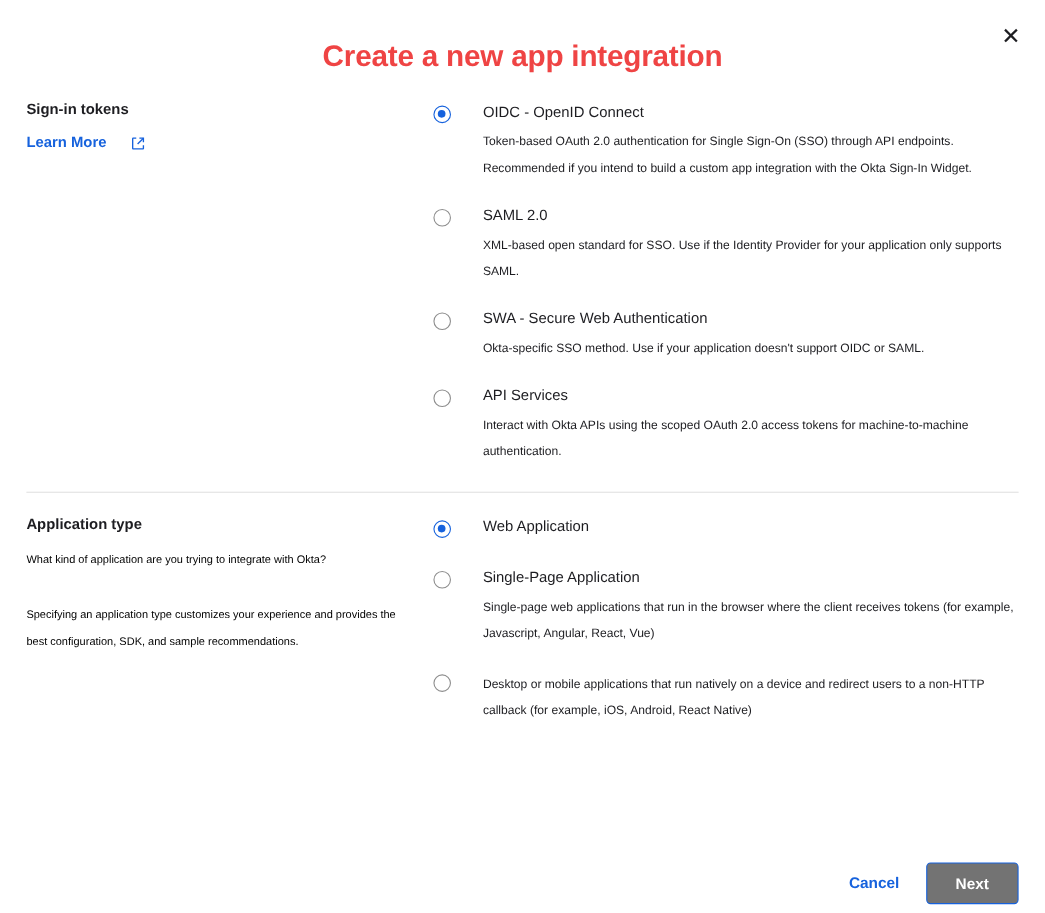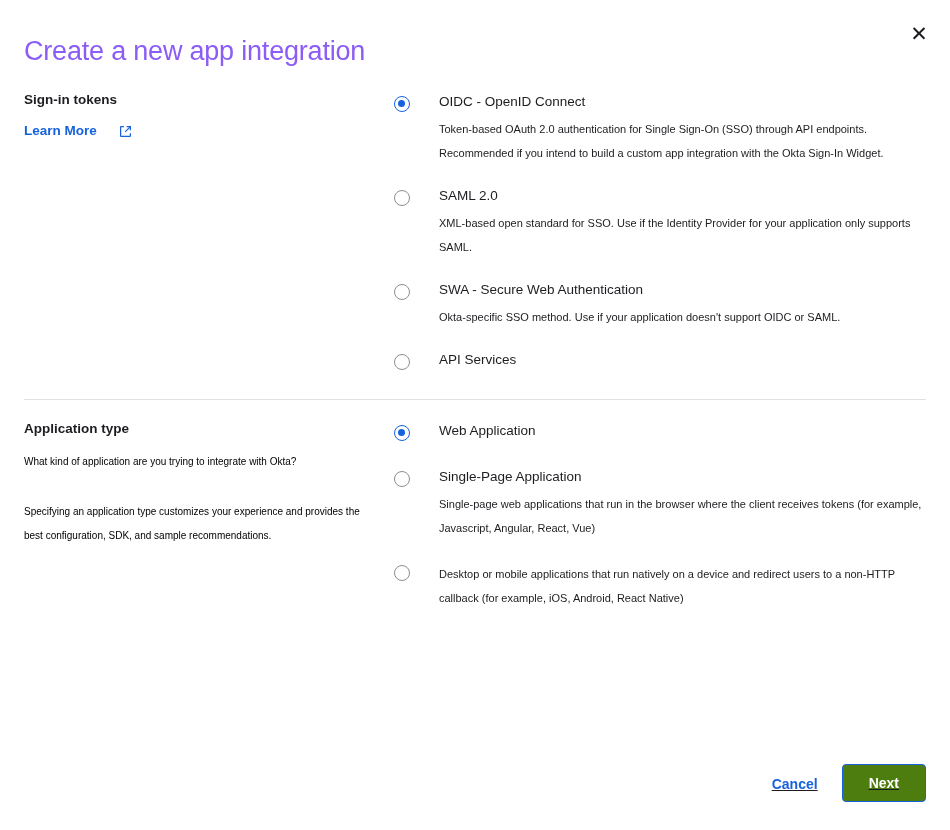--- a/index.html
+++ b/index.html
@@ -34,26 +34,27 @@
     font-size: 21px;
     line-height: 1;
     cursor: pointer;
     display: flex;
     align-items: center;
     justify-content: center;
     padding: 0;
   }
   .dialog-title {
     font-size: 27px;
-    font-weight: normal;
+    font-weight: bold;
     letter-spacing: -0.2px;
     margin: 0;
     padding-top: 36px;
     padding-bottom: 4px;
-    color: #8b5cf6;
+    color: #ef4444;
+    text-align: center;
   }
   .section {
     display: flex;
     align-items: flex-start;
     padding-top: 21px;
   }
   .section-left {
     width: 370px;
     flex: 0 0 370px;
     padding-right: 24px;
@@ -140,39 +141,38 @@
   }
   .divider {
     height: 1px;
     background: #e1e1e1;
     margin-top: 24px;
   }
   .footer {
     position: absolute;
     left: 24px;
     right: 24px;
-    bottom: 28px;
+    bottom: 8px;
     display: flex;
     justify-content: flex-end;
-    align-items: flex-end;
+    align-items: flex-start;
     gap: 10px;
-    text-decoration: underline;
   }
   .btn-cancel {
     background: transparent;
     border: none;
     color: #1662dd;
     font-size: 14px;
     font-weight: bold;
     font-family: "Liberation Sans", sans-serif;
     padding: 10px 14px;
     cursor: pointer;
   }
   .btn-next {
-    background: #4d7c0f;
+    background: #737373;
     border: 1px solid #1662dd;
     color: #ffffff;
     font-size: 14px;
     font-weight: bold;
     font-family: "Liberation Sans", sans-serif;
     padding: 10px 26px;
     border-radius: 4px;
     cursor: pointer;
   }
 </style>
@@ -222,20 +222,21 @@
         <div class="option-body">
           <div class="option-title">SWA - Secure Web Authentication</div>
           <div class="option-desc">Okta-specific SSO method. Use if your application doesn't support OIDC or SAML.</div>
         </div>
       </div>
 
       <div class="option">
         <span class="radio"></span>
         <div class="option-body">
           <div class="option-title">API Services</div>
+          <div class="option-desc">Interact with Okta APIs using the scoped OAuth 2.0 access tokens for machine-to-machine authentication.</div>
         </div>
       </div>
 
     </div>
   </div>
 
   <div class="divider"></div>
 
   <div class="section">
     <div class="section-left">

